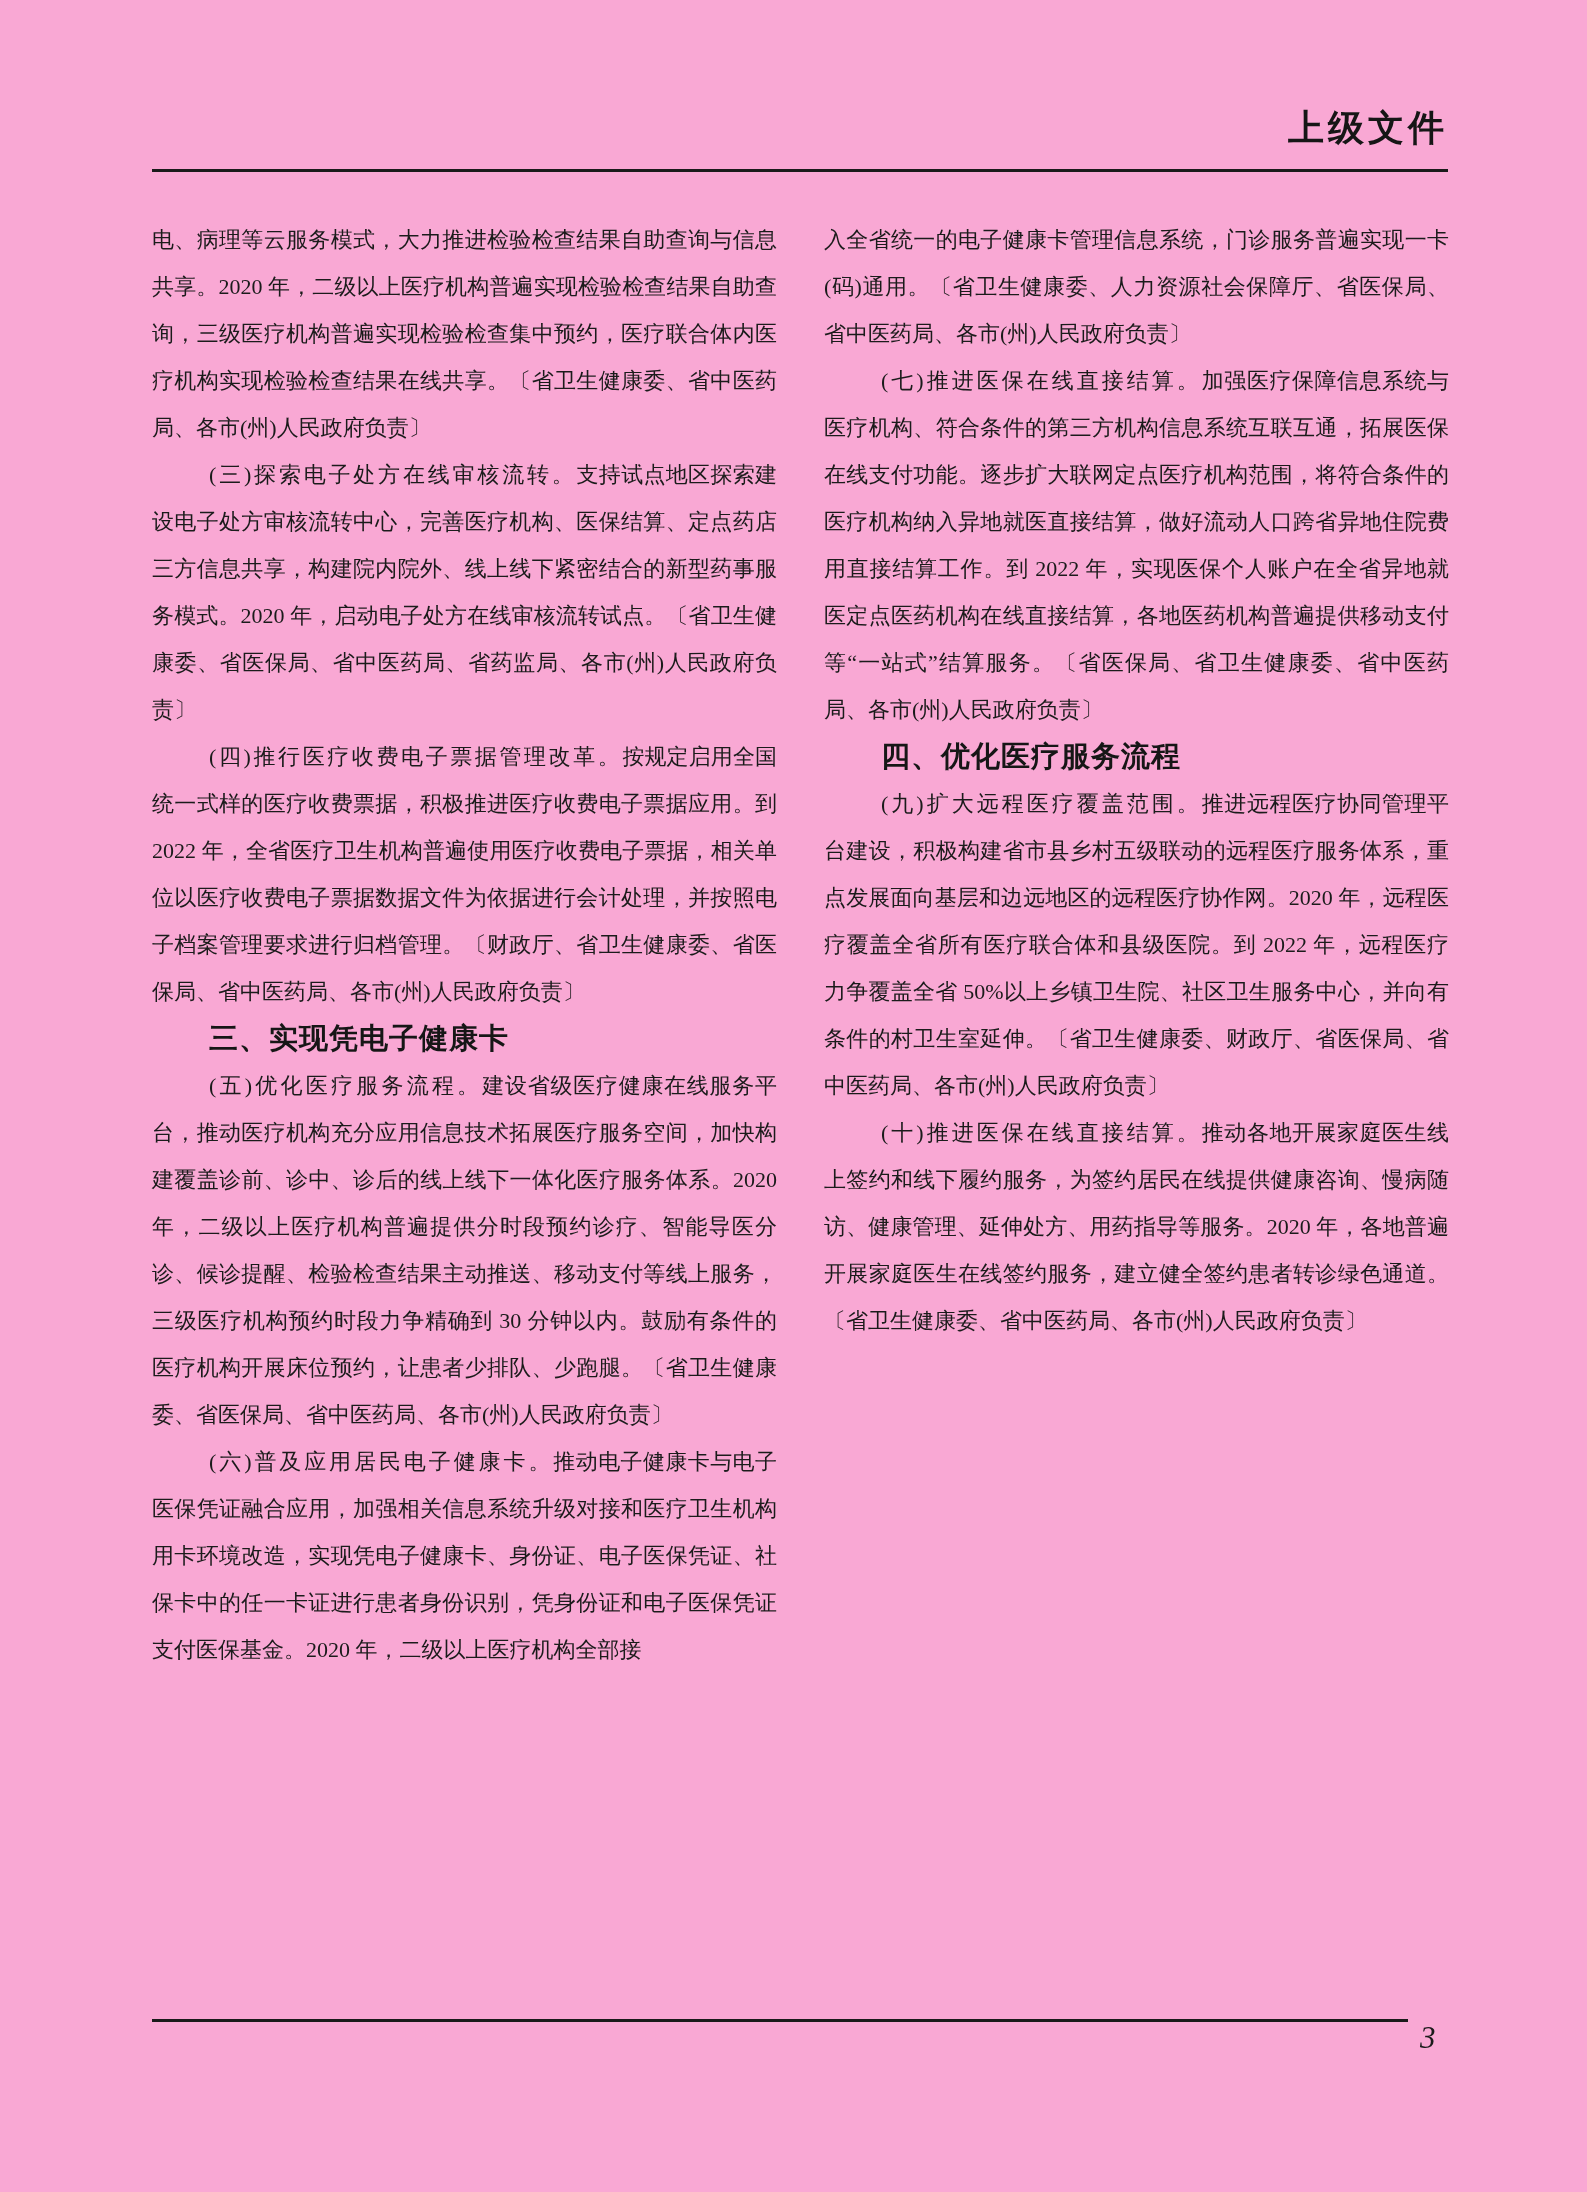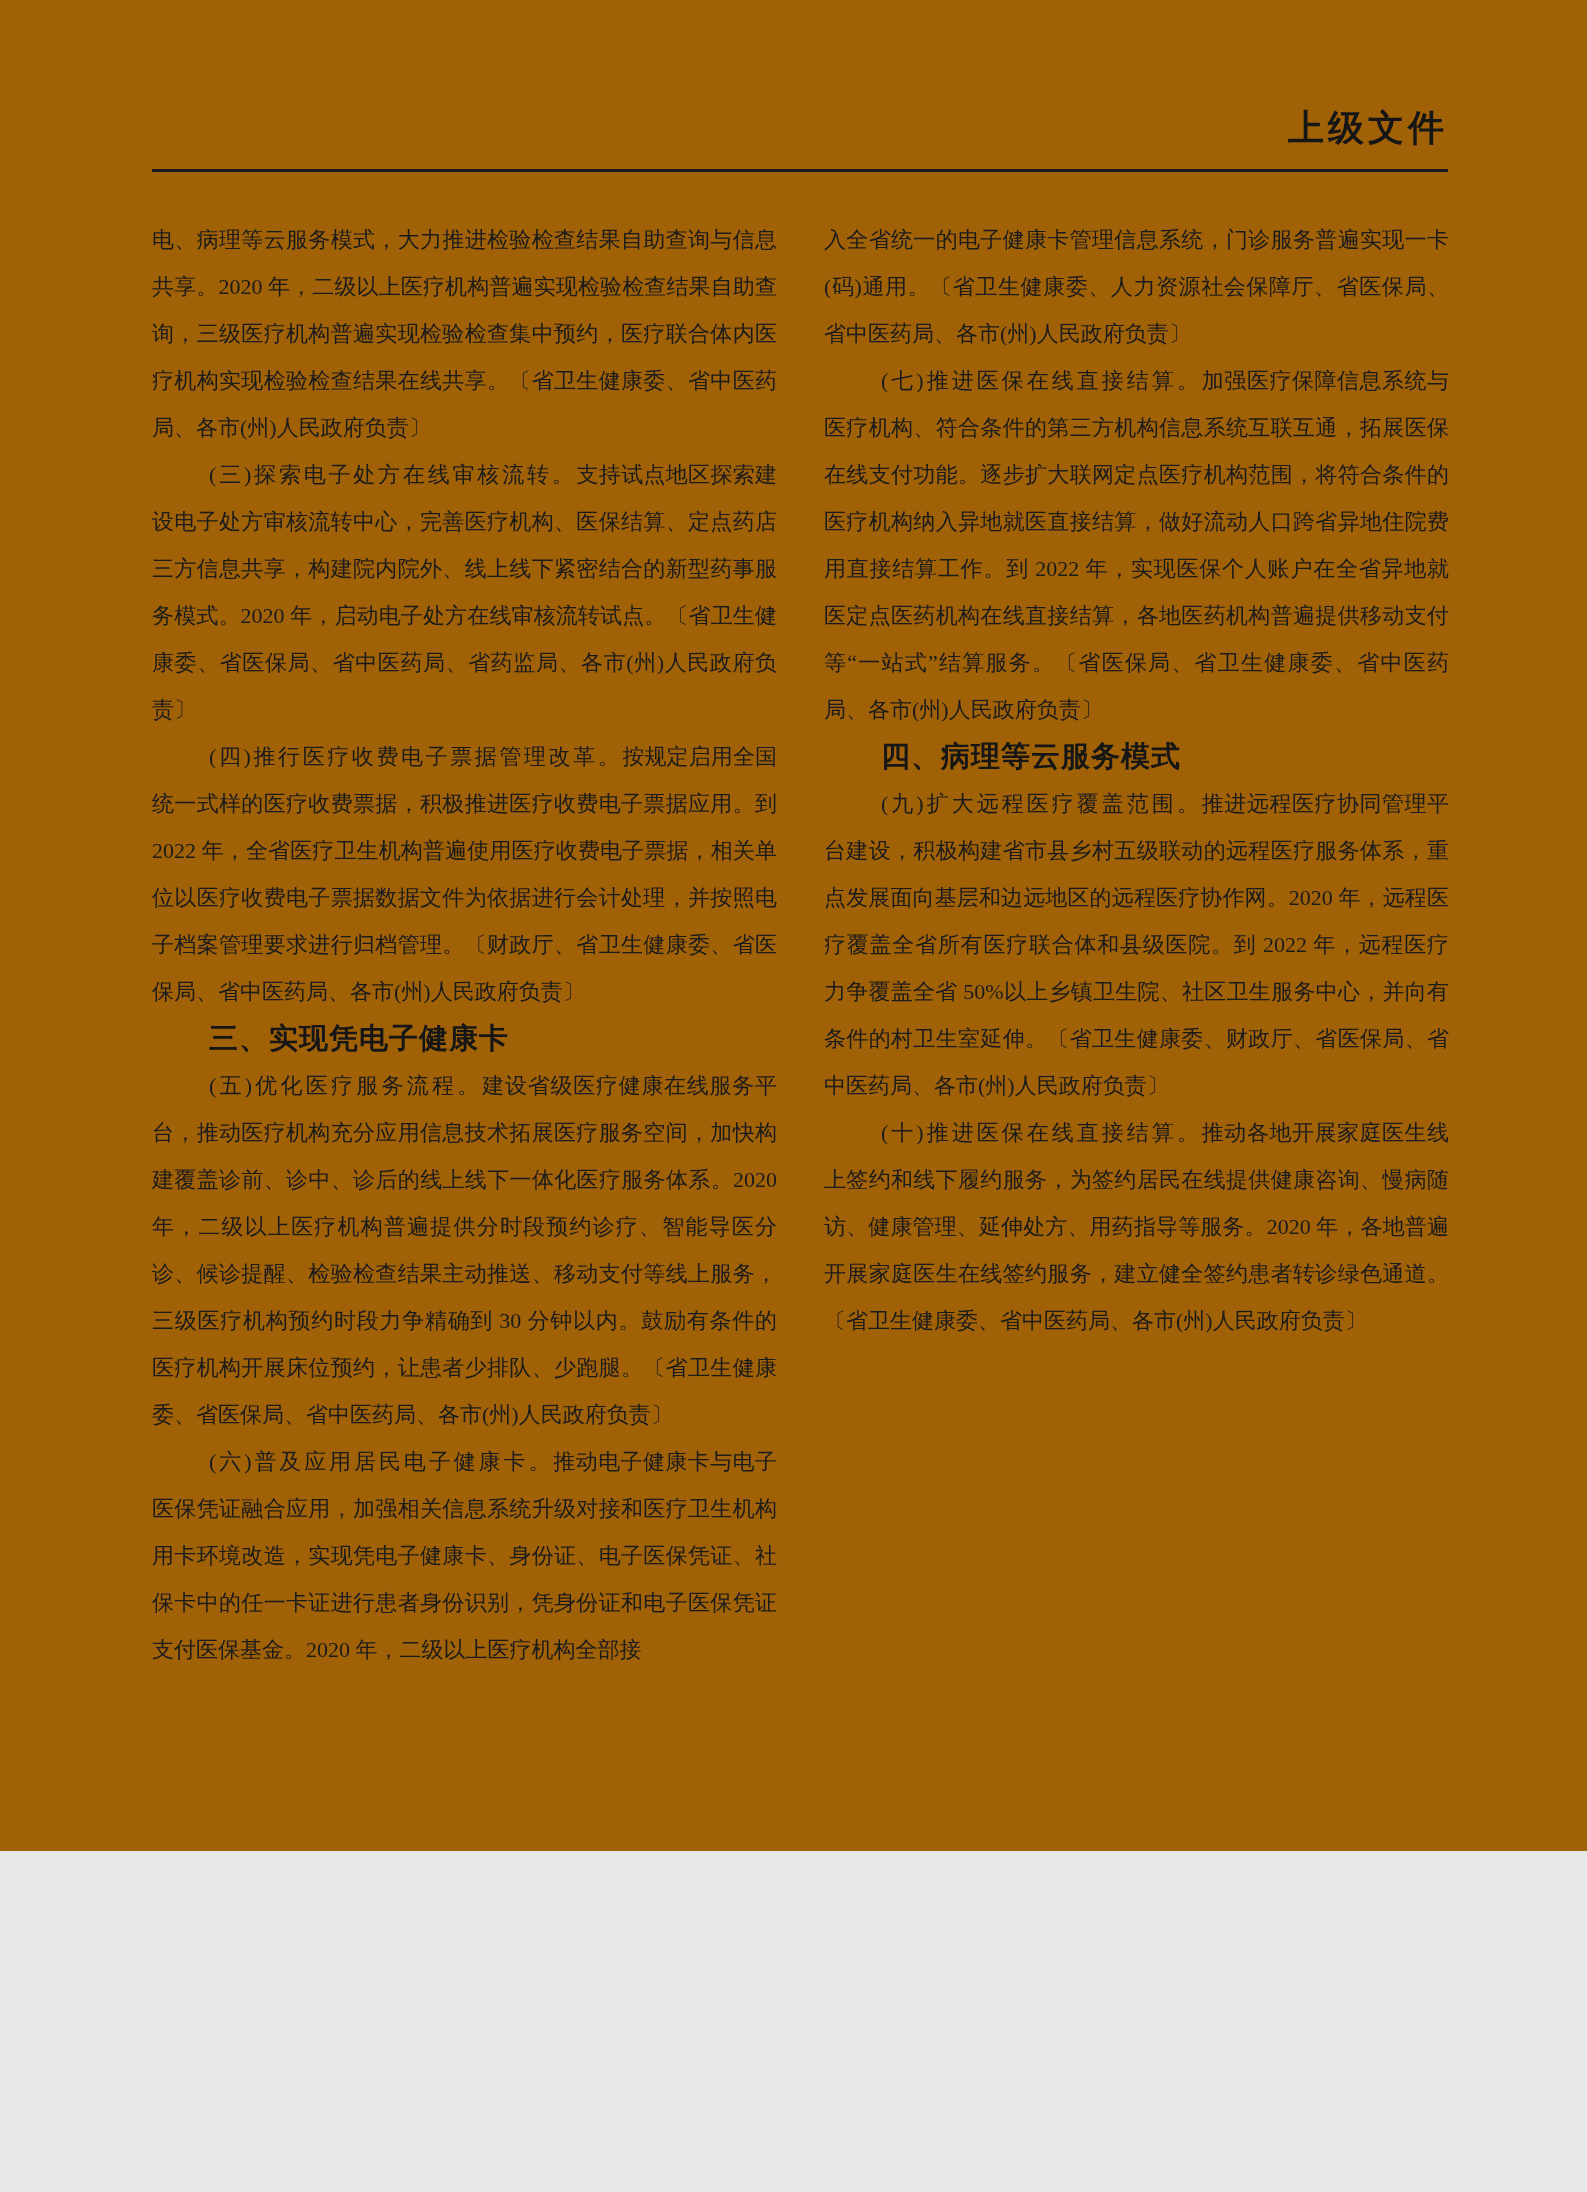--- a/index.html
+++ b/index.html
@@ -1,20 +1,20 @@
 <!DOCTYPE html>
 <html lang="zh"><head>
 <meta charset="utf-8">
 <style>
   html,body { margin:0; padding:0; background:#e8e8e8; }
   .page {
     position:relative;
-    width:1587px; height:1851px;
+    width:1587px; height:2192px;
     margin:0 auto;
-    background:#a16207;
+    background:#f9a8d4;
     color:#1b1b1b;
     font-family:"Liberation Serif","DejaVu Serif",serif;
     overflow:hidden;
   }
   
   .header-title {
     position:absolute;
     top:104px; right:139px;
     font-family:"Liberation Sans","DejaVu Sans",sans-serif;
     font-weight:bold;
@@ -94,21 +94,21 @@
         <p class="para">电、病理等云服务模式，大力推进检验检查结果自助查询与信息共享。2020 年，二级以上医疗机构普遍实现检验检查结果自助查询，三级医疗机构普遍实现检验检查集中预约，医疗联合体内医疗机构实现检验检查结果在线共享。〔省卫生健康委、省中医药局、各市(州)人民政府负责〕</p>
         <p class="para indent"><span class="kai">(三)探索电子处方在线审核流转。</span>支持试点地区探索建设电子处方审核流转中心，完善医疗机构、医保结算、定点药店三方信息共享，构建院内院外、线上线下紧密结合的新型药事服务模式。2020 年，启动电子处方在线审核流转试点。〔省卫生健康委、省医保局、省中医药局、省药监局、各市(州)人民政府负责〕</p>
         <p class="para indent"><span class="kai">(四)推行医疗收费电子票据管理改革。</span>按规定启用全国统一式样的医疗收费票据，积极推进医疗收费电子票据应用。到 2022 年，全省医疗卫生机构普遍使用医疗收费电子票据，相关单位以医疗收费电子票据数据文件为依据进行会计处理，并按照电子档案管理要求进行归档管理。〔财政厅、省卫生健康委、省医保局、省中医药局、各市(州)人民政府负责〕</p>
         <div class="section-heading">三、实现凭电子健康卡</div>
         <p class="para indent"><span class="kai">(五)优化医疗服务流程。</span>建设省级医疗健康在线服务平台，推动医疗机构充分应用信息技术拓展医疗服务空间，加快构建覆盖诊前、诊中、诊后的线上线下一体化医疗服务体系。2020 年，二级以上医疗机构普遍提供分时段预约诊疗、智能导医分诊、候诊提醒、检验检查结果主动推送、移动支付等线上服务，三级医疗机构预约时段力争精确到 30 分钟以内。鼓励有条件的医疗机构开展床位预约，让患者少排队、少跑腿。〔省卫生健康委、省医保局、省中医药局、各市(州)人民政府负责〕</p>
         <p class="para indent"><span class="kai">(六)普及应用居民电子健康卡。</span>推动电子健康卡与电子医保凭证融合应用，加强相关信息系统升级对接和医疗卫生机构用卡环境改造，实现凭电子健康卡、身份证、电子医保凭证、社保卡中的任一卡证进行患者身份识别，凭身份证和电子医保凭证支付医保基金。2020 年，二级以上医疗机构全部接</p>
       </div>
     <div class="col col-right">
         <p class="para">入全省统一的电子健康卡管理信息系统，门诊服务普遍实现一卡(码)通用。〔省卫生健康委、人力资源社会保障厅、省医保局、省中医药局、各市(州)人民政府负责〕</p>
         <p class="para indent"><span class="kai">(七)推进医保在线直接结算。</span>加强医疗保障信息系统与医疗机构、符合条件的第三方机构信息系统互联互通，拓展医保在线支付功能。逐步扩大联网定点医疗机构范围，将符合条件的医疗机构纳入异地就医直接结算，做好流动人口跨省异地住院费用直接结算工作。到 2022 年，实现医保个人账户在全省异地就医定点医药机构在线直接结算，各地医药机构普遍提供移动支付等“一站式”结算服务。〔省医保局、省卫生健康委、省中医药局、各市(州)人民政府负责〕</p>
-        <div class="section-heading">四、病理等云服务模式</div>
+        <div class="section-heading">四、优化医疗服务流程</div>
         <p class="para indent"><span class="kai">(九)扩大远程医疗覆盖范围。</span>推进远程医疗协同管理平台建设，积极构建省市县乡村五级联动的远程医疗服务体系，重点发展面向基层和边远地区的远程医疗协作网。2020 年，远程医疗覆盖全省所有医疗联合体和县级医院。到 2022 年，远程医疗力争覆盖全省 50%以上乡镇卫生院、社区卫生服务中心，并向有条件的村卫生室延伸。〔省卫生健康委、财政厅、省医保局、省中医药局、各市(州)人民政府负责〕</p>
         <p class="para indent"><span class="kai">(十)推进医保在线直接结算。</span>推动各地开展家庭医生线上签约和线下履约服务，为签约居民在线提供健康咨询、慢病随访、健康管理、延伸处方、用药指导等服务。2020 年，各地普遍开展家庭医生在线签约服务，建立健全签约患者转诊绿色通道。〔省卫生健康委、省中医药局、各市(州)人民政府负责〕</p>
       </div>
   </div>
 
   <div class="footer-rule"></div>
 
   <span class="page-number">3</span>
 
 </div>

